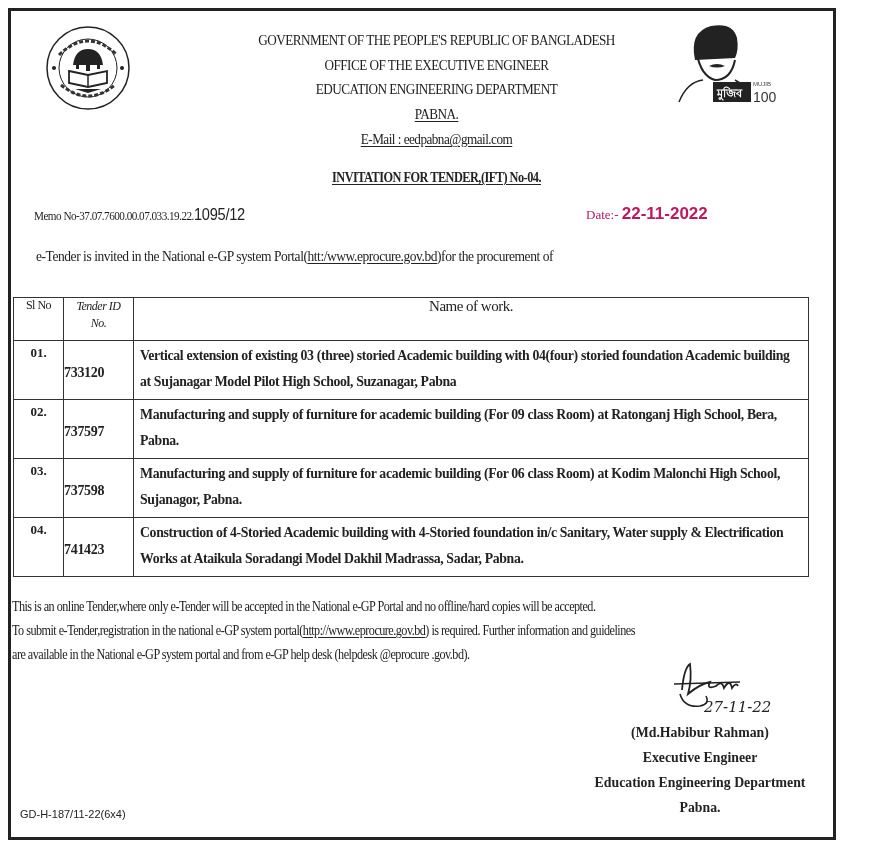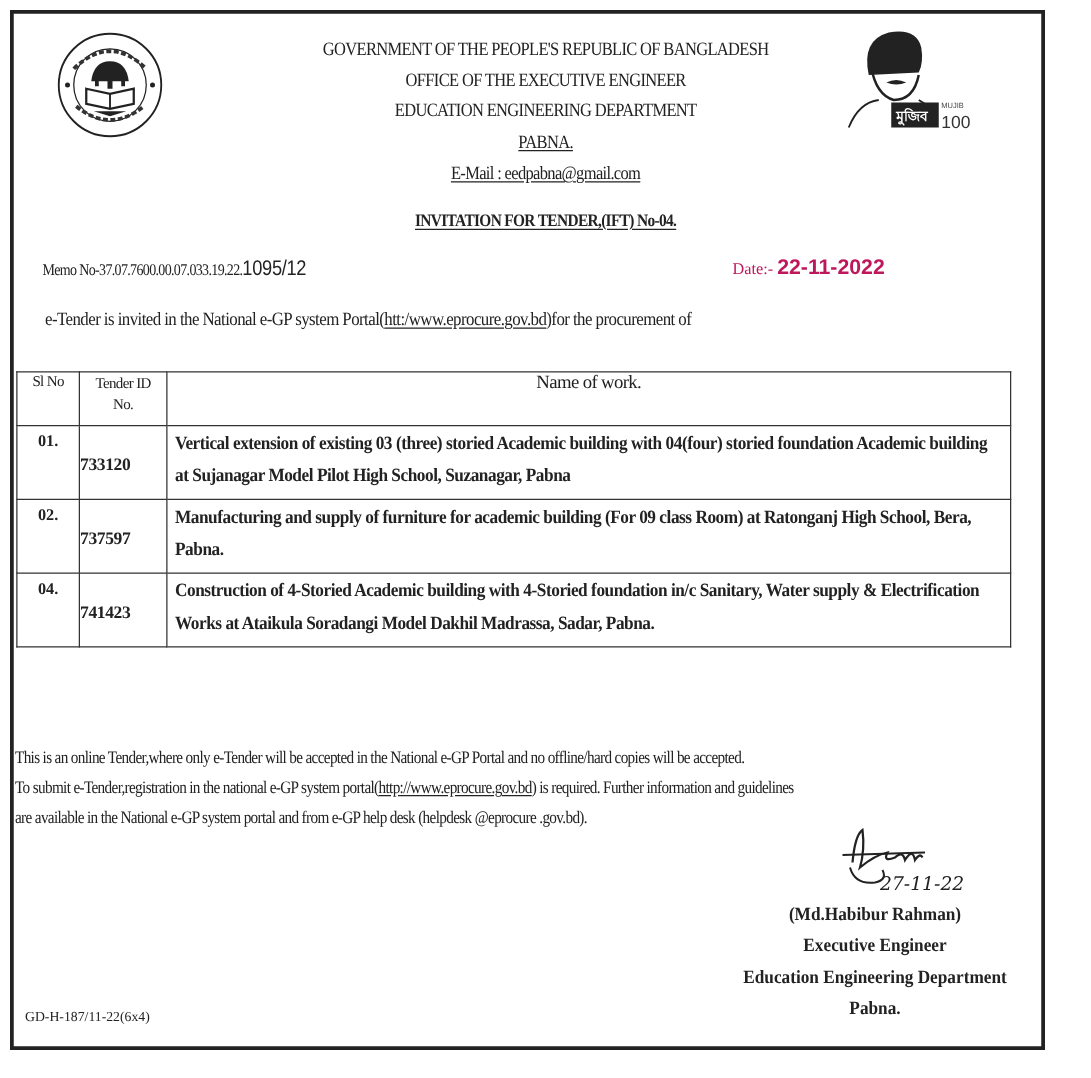--- a/index.html
+++ b/index.html
@@ -22,31 +22,31 @@
   .date { position: absolute; left: 586px; top: 204px; font-family: "Liberation Serif", serif; font-size: 13px; white-space: nowrap; color:#be185d; }
   .date .big { font-family: "Liberation Sans", sans-serif; font-size: 17px; font-weight: bold; }
   .intro { position: absolute; left: 36px; top: 248px; font-family: "Liberation Serif", serif; font-size: 15px; letter-spacing: -0.5px; transform: scaleX(0.9); transform-origin: left top; white-space: nowrap; color:#222;}
   table.works {
     position: absolute; left: 13px; top: 297px; width: 796px; border-collapse: collapse;
     font-family: "Liberation Serif", serif; color: #222;
   }
   table.works td, table.works th { border: 1.5px solid #333; padding: 0; vertical-align: top; }
   table.works th { font-weight: normal; font-size: 12px; height: 42px; letter-spacing: -0.5px; }
   th.c1 { width: 49px; text-align: center; padding-top: 4px; }
-  th.c2 { width: 69px; text-align: center; line-height: 17px; padding-top: 2px; }
+  th.c2 { width: 69px; text-align: center; line-height: 17px; padding-top: 2px; font-style: italic; }
   th.c3 { font-size: 15px !important; text-align: center; padding-top: 6px; }
   td.sl { text-align: center; font-weight: bold; font-size: 13px; padding-top: 4px !important; }
   td.tid { text-align: left; font-weight: bold; font-size: 14px; vertical-align: middle !important; padding-top: 6px !important; letter-spacing: -0.3px; }
   td.work { font-weight: bold; font-size: 15px; line-height: 26px; padding: 1px 4px 1px 6px !important; letter-spacing: -0.4px; }
   td.work span { display: inline-block; transform: scaleX(0.92); transform-origin: left top; width: 108%; }
   tr.row td { height: 52px; }
   .notes { position: absolute; left: 12px; top: 595px; font-family: "Liberation Serif", serif; font-size: 14px; line-height: 24px; letter-spacing: -0.6px; transform: scaleX(0.87); transform-origin: left top; white-space: nowrap; color:#222; }
   .sig { position: absolute; left: 670px; top: 660px; width: 120px; height: 60px; }
   .sig-block { position: absolute; left: 570px; top: 720px; width: 260px; text-align: center; font-family: "Liberation Serif", serif; font-weight: bold; font-size: 15px; line-height: 25px; transform: scaleX(0.92); color:#222; }
-  .code { position: absolute; left: 20px; top: 808px; font-family: Liberation Serif, serif; font-size: 11px; color: #222; }
+  .code { position: absolute; left: 20px; top: 808px; font-family: Liberation Sans, sans-serif; font-size: 11px; color: #222; }
 </style>
 </head>
 <body>
 
 <div class="frame"></div>
 
 <svg class="logo-left" viewBox="0 0 86 86">
   <circle cx="43" cy="43" r="41" fill="none" stroke="#222" stroke-width="1.5"></circle>
   <circle cx="43" cy="43" r="29" fill="none" stroke="#222" stroke-width="1"></circle>
   <path d="M14 30 Q43 2 72 30" fill="none" stroke="#333" stroke-width="3" stroke-dasharray="4 2"></path>
@@ -112,20 +112,25 @@
       <td class="sl">01.</td>
       <td class="tid">733120</td>
       <td class="work"><span>Vertical extension of existing 03 (three) storied Academic building with 04(four) storied foundation Academic building at Sujanagar Model Pilot High School, Suzanagar, Pabna</span></td>
     </tr>
     <tr class="row">
       <td class="sl">02.</td>
       <td class="tid">737597</td>
       <td class="work"><span>Manufacturing and supply of furniture for academic building (For 09 class Room) at Ratonganj High School, Bera, Pabna.</span></td>
     </tr>
     <tr class="row">
+      <td class="sl">03.</td>
+      <td class="tid">737598</td>
+      <td class="work"><span>Manufacturing and supply of furniture for academic building (For 06 class Room) at Kodim Malonchi High School, Sujanagor, Pabna.</span></td>
+    </tr>
+    <tr class="row">
       <td class="sl">04.</td>
       <td class="tid">741423</td>
       <td class="work"><span>Construction of 4-Storied Academic building with 4-Storied foundation in/c Sanitary, Water supply &amp; Electrification Works at Ataikula Soradangi Model Dakhil Madrassa, Sadar, Pabna.</span></td>
     </tr>
   </tbody>
 </table>
 
 <div class="notes">
   <div>This is an online Tender,where only e-Tender will be accepted in the National e-GP Portal and no  offline/hard copies will be accepted.</div>
   <div>

